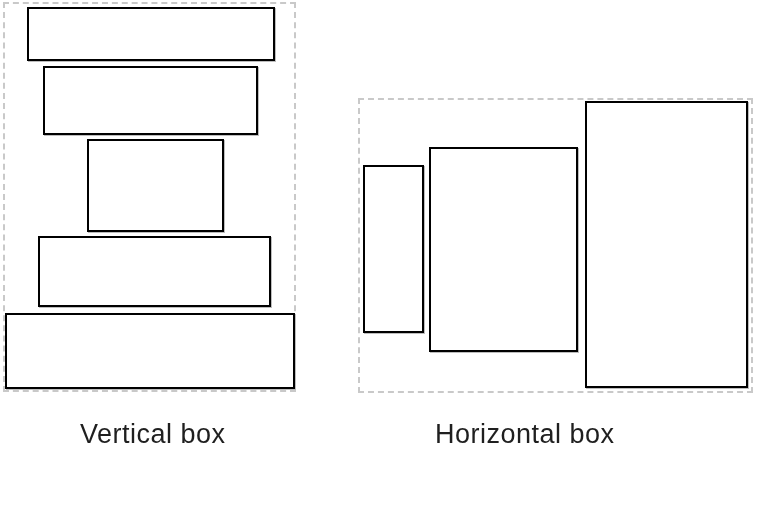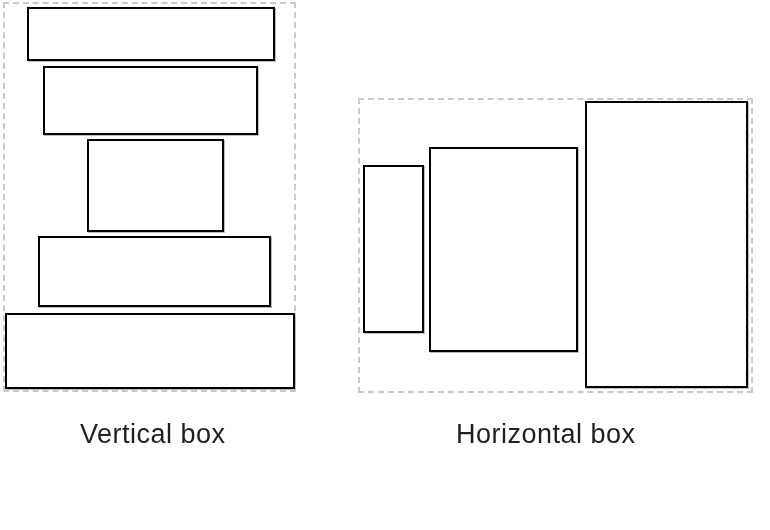--- a/index.html
+++ b/index.html
@@ -29,21 +29,21 @@
     box-shadow: 1px 1px 0 #bdbdbd;
   }
   .caption {
     position: absolute;
     font-size: 27px;
     letter-spacing: 0.5px;
     color: var(--text-color, #1f1f1f);
     white-space: nowrap;
   }
   .caption-vertical   { left: 80px;  top: 419px; }
-  .caption-horizontal { left: 456px; top: 419px; }
+  .caption-horizontal { left: 435px; top: 419px; }
   .legend {
     position: absolute;
     left: 507px;
     top: 490px;
     display: flex;
     align-items: center;
     font-size: 25px;
     color: var(--text-color, #1f1f1f);
     white-space: nowrap;
   }

